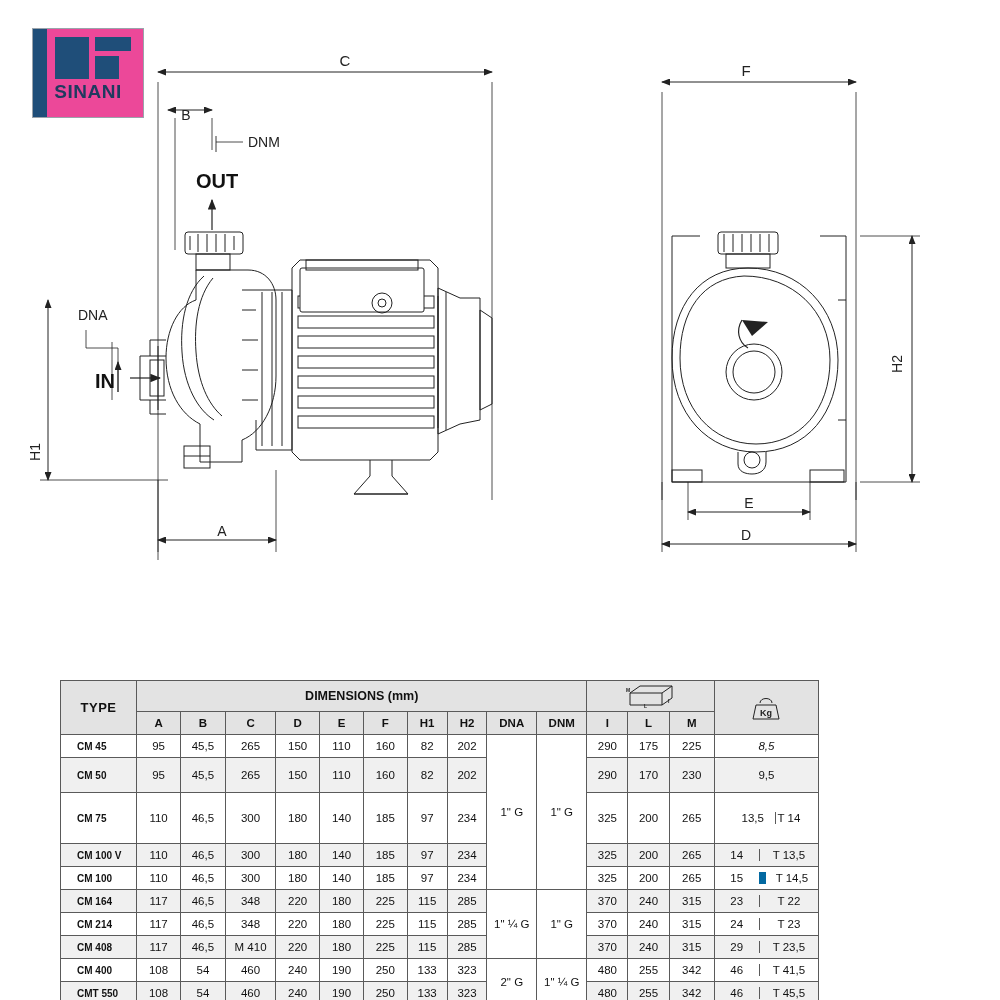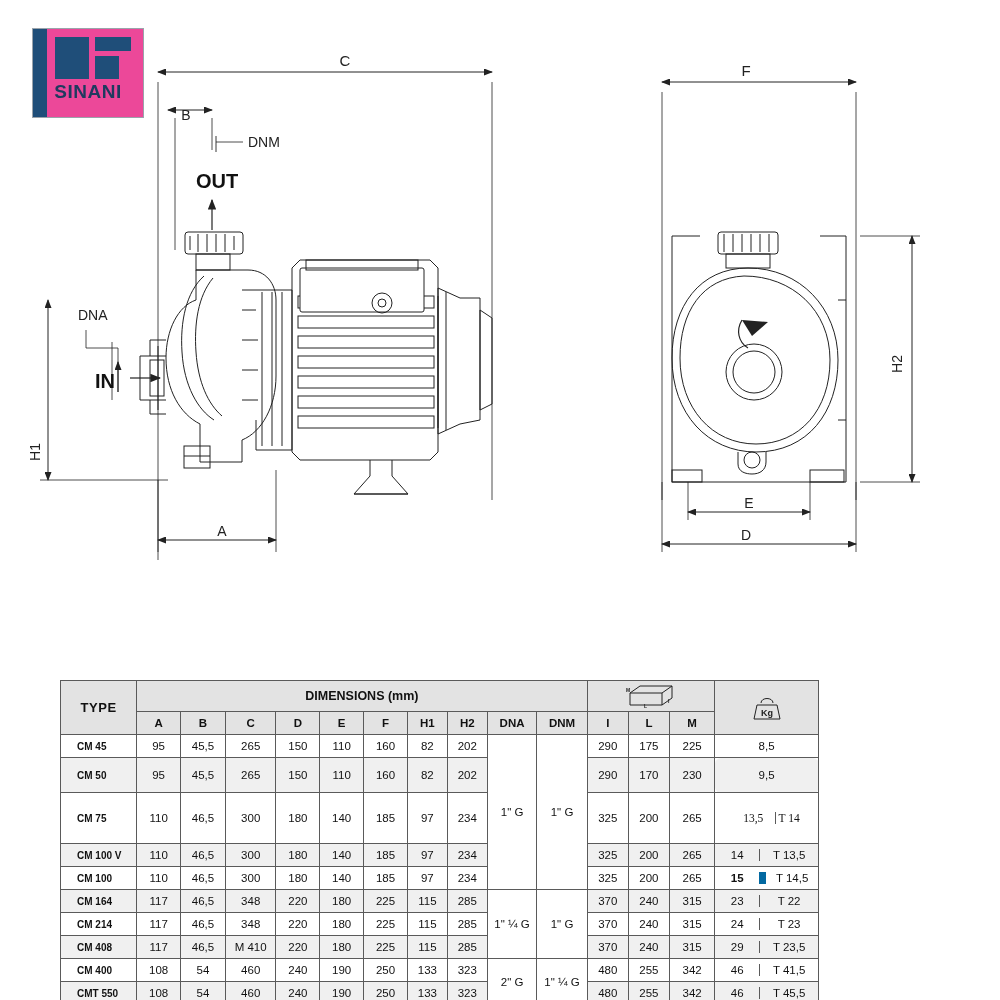--- a/index.html
+++ b/index.html
@@ -286,21 +286,21 @@
           <td>150</td>
           <td>110</td>
           <td>160</td>
           <td>82</td>
           <td>202</td>
           <td rowspan="5" style="background: rgb(255, 255, 255);">1" G</td>
           <td rowspan="5" style="background: rgb(255, 255, 255);">1" G</td>
           <td>290</td>
           <td>175</td>
           <td>225</td>
-          <td style="padding: 0px;">8,5</td>
+          <td style="padding: 0px; font-style: italic;">8,5</td>
         </tr>
         <tr class="alt">
           <td class="type-cell">CM 50</td>
           <td>95</td>
           <td>45,5</td>
           <td>265</td>
           <td>150</td>
           <td>110</td>
           <td>160</td>
           <td>82</td>
@@ -316,21 +316,21 @@
           <td>46,5</td>
           <td>300</td>
           <td>180</td>
           <td>140</td>
           <td>185</td>
           <td>97</td>
           <td>234</td>
           <td>325</td>
           <td>200</td>
           <td>265</td>
-          <td style="padding: 16px; font-family: Liberation Serif, serif;">
+          <td style="padding: 16px;">
             <div style="display:flex;">
               <div style="flex:0 0 44px;border-right:1px solid #5a5a5a;">13,5</div>
               <div style="flex:1;">T 14</div>
             </div>
           </td>
         </tr>
         <tr class="alt">
           <td class="type-cell">CM 100 V</td>
           <td>110</td>
           <td>46,5</td>
@@ -358,21 +358,21 @@
           <td>180</td>
           <td>140</td>
           <td>185</td>
           <td>97</td>
           <td>234</td>
           <td>325</td>
           <td>200</td>
           <td>265</td>
           <td style="padding: 0px;">
             <div style="display:flex;">
-              <div style="flex:0 0 44px;border-right:7px solid #0369a1;font-weight:bold;">15</div>
+              <div style="flex:0 0 44px;border-right:7px solid #0369a1;">15</div>
               <div style="flex:1;">T 14,5</div>
             </div>
           </td>
         </tr>
         <tr class="alt">
           <td class="type-cell">CM 164</td>
           <td>117</td>
           <td>46,5</td>
           <td>348</td>
           <td>220</td>

